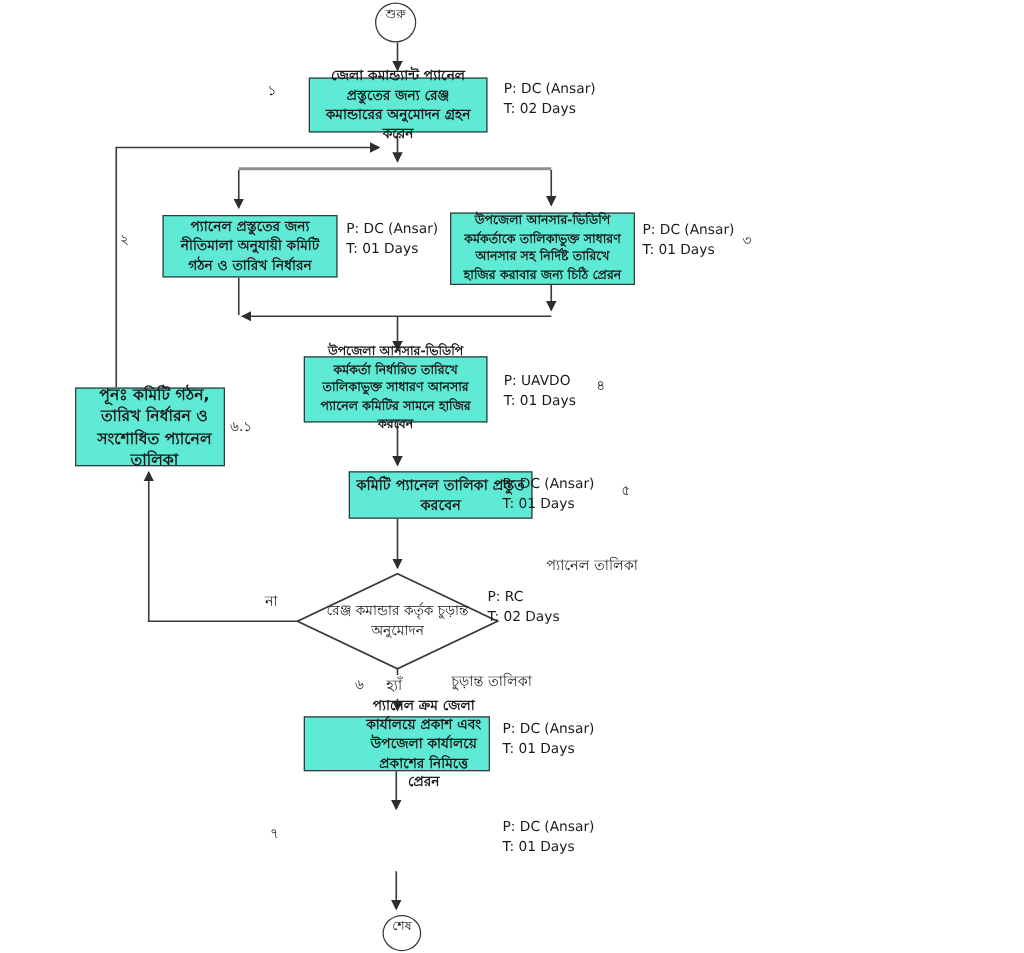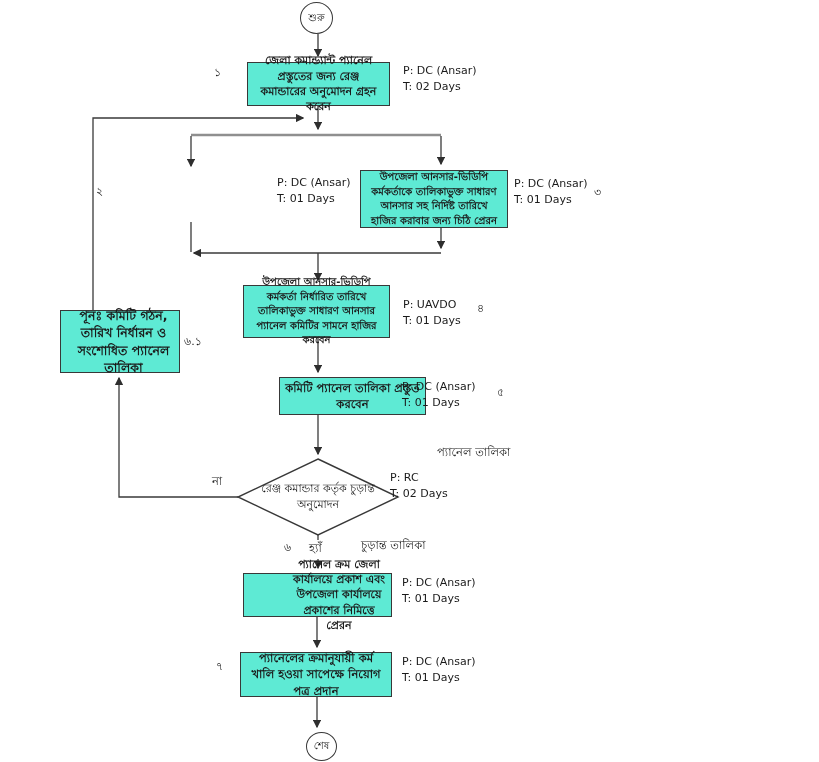--- a/index.html
+++ b/index.html
@@ -16,21 +16,21 @@
     position:absolute;z-index:2;
     border:1.4px solid #383838;background:#5eead4;
     display:flex;align-items:center;justify-content:center;
     text-align:center;font-size:11px;line-height:1.4;
     padding:2px 5px;box-sizing:border-box;font-weight:bold;
   }
   .node.small{font-size:10px;line-height:1.45;}
   .circle{
     position:absolute;z-index:2;
     border:1.4px solid #383838;border-radius:50%;background:#ffffff;
-    display:flex;align-items:center;justify-content:center;
+    display:flex;justify-content:center;
     font-size:10px;box-sizing:border-box;
   }
   .dtext{
     position:absolute;z-index:2;
     display:flex;align-items:center;justify-content:center;
     text-align:center;font-size:11px;line-height:1.5;
   }
   .anno{position:absolute;z-index:2;font-size:11px;line-height:1.45;text-align:left;}
   .stepnum{position:absolute;z-index:2;font-size:11px;}
   .elabel{position:absolute;z-index:2;font-size:11.5px;white-space:nowrap;}
@@ -91,20 +91,21 @@
   </div>
 
   <div class="stepnum" style="left:214px;top:64px;">১</div>
   <div class="node" style="left:247px;top:62px;width:143px;height:44px;">জেলা কমান্ড্যান্ট প্যানেল প্রস্তুতের জন্য রেঞ্জ কমান্ডারের অনুমোদন গ্রহন করেন</div>
   <div class="anno" style="left:403px;top:63px;">
     <div>P: DC (Ansar)</div>
     <div>T: 02 Days</div>
   </div>
 
   <div class="stepnum" style="left:96px;top:183px;">২</div>
+  <div class="node" style="left:130px;top:172px;width:140px;height:50px;">প্যানেল প্রস্তুতের জন্য নীতিমালা অনুযায়ী কমিটি গঠন ও তারিখ নির্ধারন</div>
   <div class="anno" style="left:277px;top:175px;">
     <div>P: DC (Ansar)</div>
     <div>T: 01 Days</div>
   </div>
 
   <div class="node small" style="left:360px;top:170px;width:148px;height:58px;">উপজেলা আনসার-ভিডিপি কর্মকর্তাকে তালিকাভুক্ত সাধারণ আনসার সহ নির্দিষ্ট তারিখে হাজির করাবার জন্য চিঠি প্রেরন</div>
   <div class="anno" style="left:514px;top:176px;">
     <div>P: DC (Ansar)</div>
     <div>T: 01 Days</div>
   </div>
@@ -138,19 +139,18 @@
   <div class="elabel" style="left:309px;top:540px;background:#fff;">হ্যাঁ</div>
   <div class="elabel" style="left:361px;top:537px;">চুড়ান্ত তালিকা</div>
 
   <div class="node" style="left:243px;top:573px;width:149px;height:44px;padding-left:48px;">প্যানেল ক্রম জেলা কার্যালয়ে প্রকাশ এবং উপজেলা কার্যালয়ে প্রকাশের নিমিত্তে প্রেরন</div>
   <div class="anno" style="left:402px;top:575px;">
     <div>P: DC (Ansar)</div>
     <div>T: 01 Days</div>
   </div>
 
   <div class="stepnum" style="left:216px;top:658px;">৭</div>
-  <div class="node" style="left:240px;top:652px;width:152px;height:45px;font-size:11.5px;">প্যানেলের ক্রমানুযায়ী কর্ম খালি হওয়া সাপেক্ষে নিয়োগ পত্র প্রদান</div>
   <div class="anno" style="left:402px;top:654px;">
     <div>P: DC (Ansar)</div>
     <div>T: 01 Days</div>
   </div>
 
 </div>
 
 </body></html>

